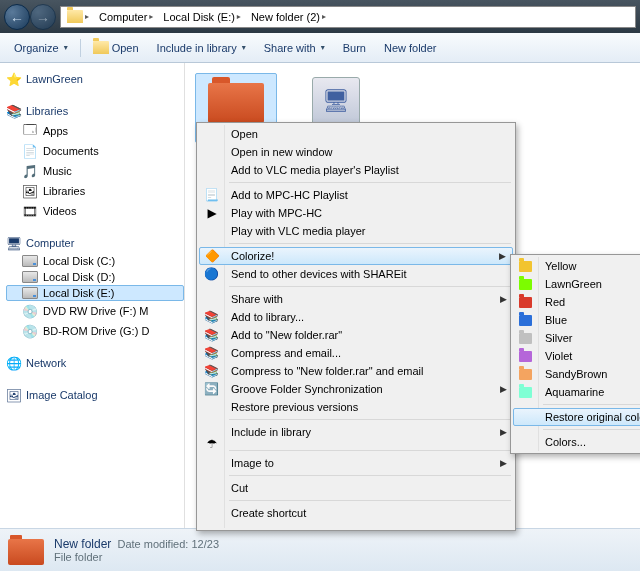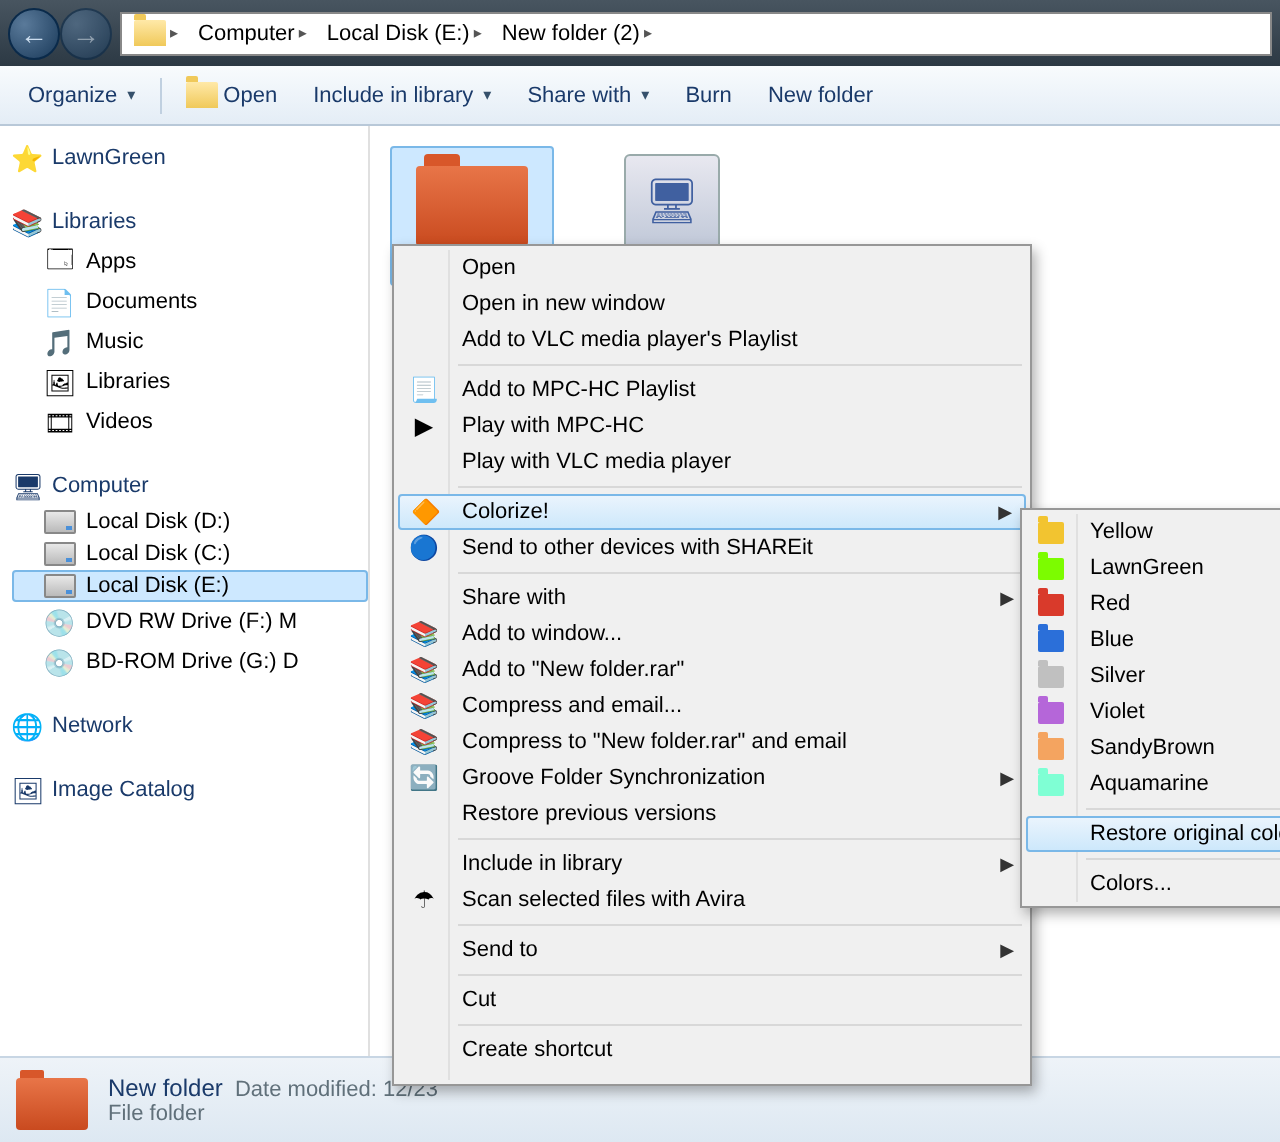--- a/index.html
+++ b/index.html
@@ -140,25 +140,25 @@
           <span>Videos</span>
         </div>
     </div>
     <div class="treegroup">
       <div class="treehdr">
           <span class="ticon">🖥</span>
           <span>Computer</span>
         </div>
       <div class="treeitem">
           <span class="drive"></span>
+          <span>Local Disk (C:)</span>
+        </div>
+      <div class="treeitem">
+          <span class="drive"></span>
           <span>Local Disk (D:)</span>
-        </div>
-      <div class="treeitem">
-          <span class="drive"></span>
-          <span>Local Disk (C:)</span>
         </div>
       <div class="treeitem sel">
           <span class="drive"></span>
           <span>Local Disk (E:)</span>
         </div>
       <div class="treeitem">
           <span class="ticon">💿</span>
           <span>DVD RW Drive (F:)  M</span>
         </div>
       <div class="treeitem">
@@ -241,21 +241,21 @@
       <span class="ricon">🔵</span>
       <span>Send to other devices with SHAREit</span>
     </div>
     <div class="csep"></div>
     <div class="row">
       <span>Share with</span>
       <span class="arr">▶</span>
     </div>
     <div class="row">
       <span class="ricon">📚</span>
-      <span>Add to window...</span>
+      <span>Add to library...</span>
     </div>
     <div class="row">
       <span class="ricon">📚</span>
       <span>Add to "New folder.rar"</span>
     </div>
     <div class="row">
       <span class="ricon">📚</span>
       <span>Compress and email...</span>
     </div>
     <div class="row">
@@ -270,25 +270,24 @@
     <div class="row">
       <span>Restore previous versions</span>
     </div>
     <div class="csep"></div>
     <div class="row">
       <span>Include in library</span>
       <span class="arr">▶</span>
     </div>
     <div class="row">
       <span class="ricon">☂</span>
-      <span>Scan selected files with Avira</span>
-    </div>
-    <div class="csep"></div>
-    <div class="row">
-      <span>Send to</span>
+    </div>
+    <div class="csep"></div>
+    <div class="row">
+      <span>Image to</span>
       <span class="arr">▶</span>
     </div>
     <div class="csep"></div>
     <div class="row">
       <span>Cut</span>
     </div>
     <div class="csep"></div>
     <div class="row">
       <span>Create shortcut</span>
     </div>

